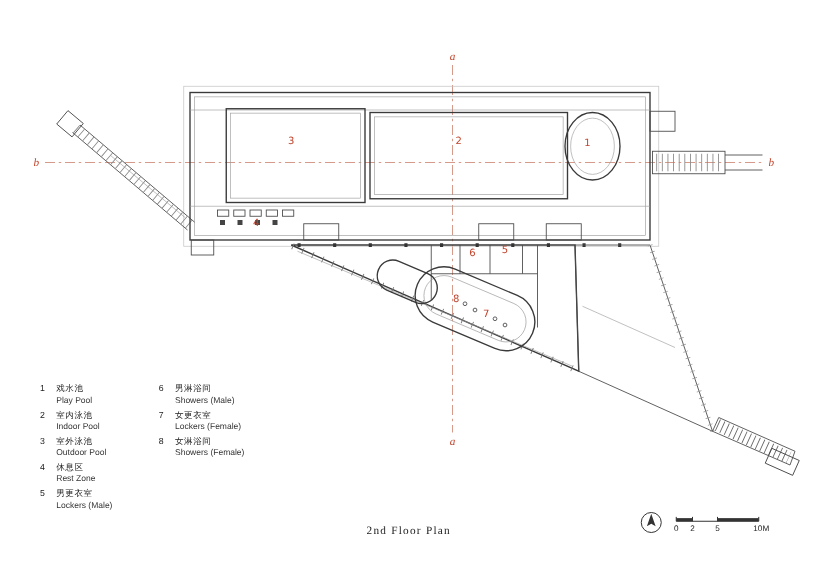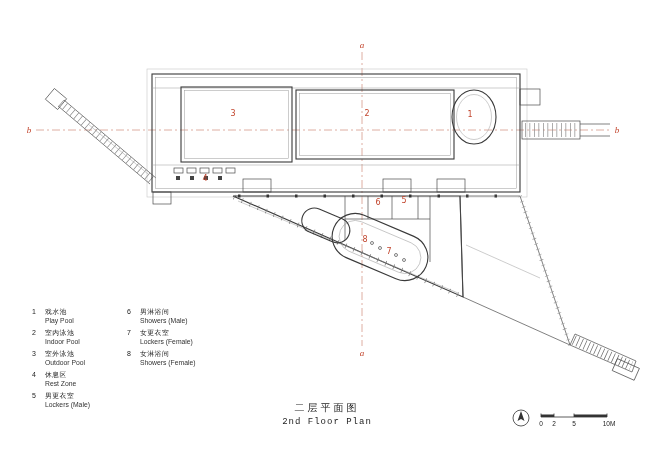--- a/index.html
+++ b/index.html
@@ -23,21 +23,21 @@
   .legend-item { display:flex; margin-bottom:4px; color:#222; }
   .lg-num  { width:13px; font-size:7px; line-height:8.5px; flex:none; }
   .lg-text { display:flex; flex-direction:column; }
   .lg-zh { font-size:6.8px; line-height:8.5px; letter-spacing:0.5px; }
   .lg-en { font-size:6.8px; line-height:8.5px; color:#333; }
   #legend-col-1 { left:32px; }
   #legend-col-2 { left:127px; }
 
   .title-block { position:absolute; left:247px; top:401px; width:160px; text-align:center; color:#1d1d1d; }
   .title-zh { font-size:10px; letter-spacing:3px; }
-  .title-en { margin-top:2px; font-family:Liberation Mono, monospace; font-size:9px; letter-spacing:1px; }
+  .title-en { margin-top:18px; font-family:Liberation Serif, serif; font-size:9px; letter-spacing:1px; }
 
   .scale-tick-label { position:absolute; top:420px; font-size:6.5px; color:#222; transform:translateX(-50%); }
 </style>
 </head>
 <body>
 
 <div id="canvas">
 
   <svg width="650" height="459" viewBox="0 0 650 459">
     <defs>
@@ -233,21 +233,20 @@
       <div class="legend-item">
         <span class="lg-num">8</span>
         <span class="lg-text">
           <span class="lg-zh">女淋浴间</span>
           <span class="lg-en">Showers (Female)</span>
         </span>
       </div>
     </div>
 
   <div class="title-block">
-    <div class="title-zh">二层平面图</div>
     <div class="title-en">2nd Floor Plan</div>
   </div>
 
   <span class="scale-tick-label" style="left:541px;">0</span>
   <span class="scale-tick-label" style="left:554px;">2</span>
   <span class="scale-tick-label" style="left:574px;">5</span>
   <span class="scale-tick-label" style="left:609px;">10M</span>
 </div>
 
 </body></html>

